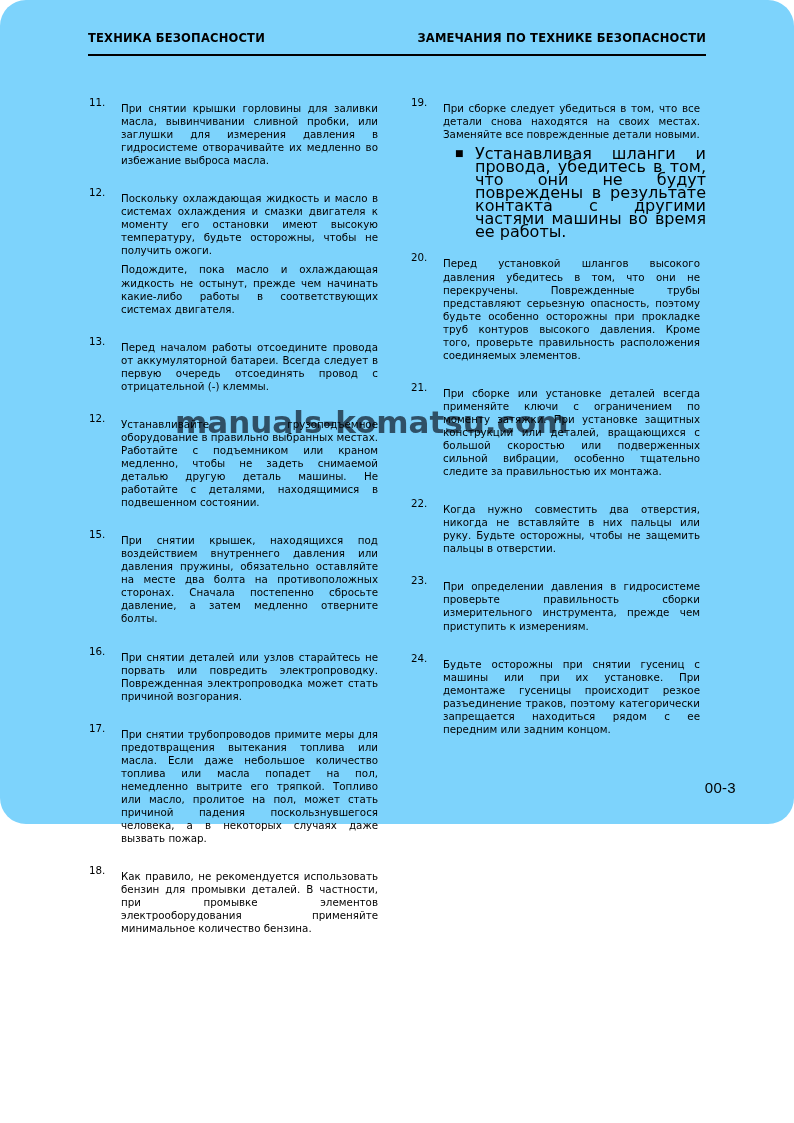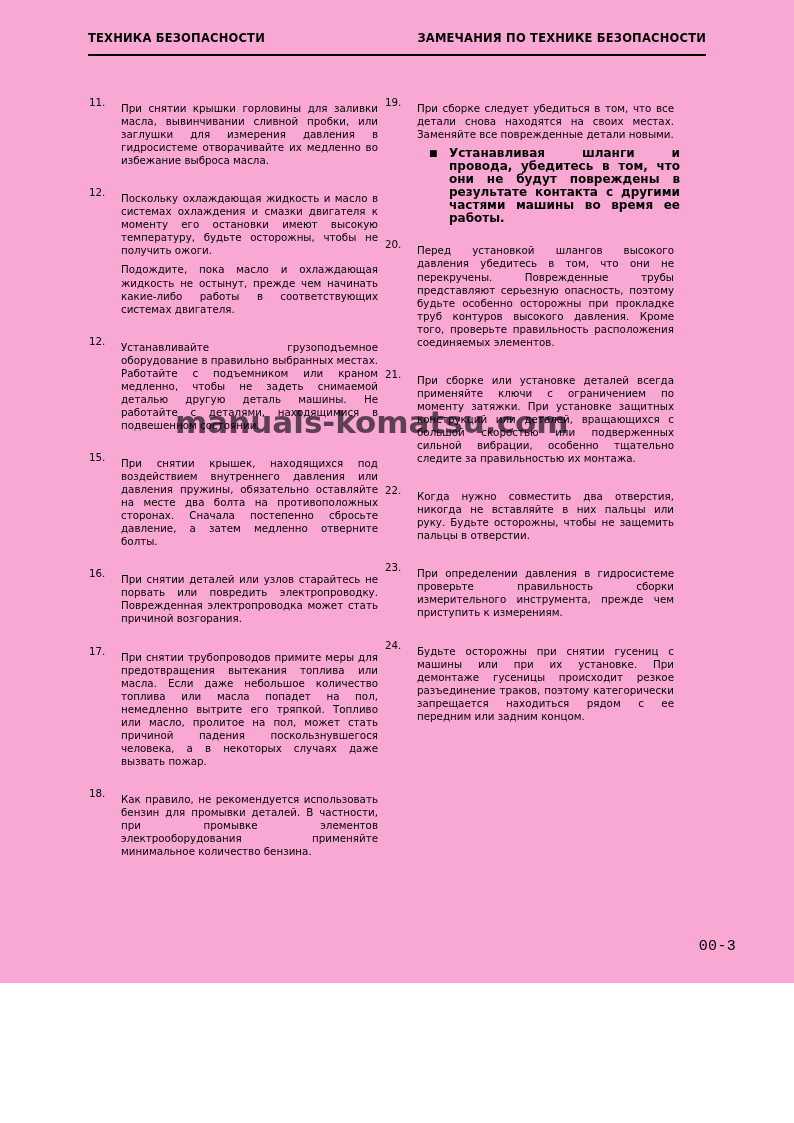--- a/index.html
+++ b/index.html
@@ -12,22 +12,23 @@
     height: 1123px;
     position: relative;
     font-family: "DejaVu Sans", sans-serif;
     color: #000000;
     overflow: hidden;
   }
   .page {
     position: absolute;
     inset: 0;
     width: 794px;
-    height: 983px;
-    background: #f9a8d4;
+    height: 824px;
+    background: #7dd3fc;
+    border-radius: 26px;
   }
 
   
   .header {
     position: absolute;
     left: 88px;
     top: 31px;
     width: 618px;
     display: flex;
     justify-content: space-between;
@@ -49,20 +50,21 @@
     background: #000;
   }
 
   
   .columns {
     position: absolute;
     left: 88px;
     top: 96px;
     width: 618px;
     display: flex;
+    gap: 26px;
   }
   .column {
     width: 296px;
   }
 
   .item {
     display: flex;
     align-items: flex-start;
     margin-bottom: 13px;
   }
@@ -98,24 +100,23 @@
     margin-top: 0px;
     padding-left: 18px;
   }
   .sub-bullet {
     flex: 0 0 20px;
     font-size: 9px;
     line-height: 13.05px;
   }
   .sub-text {
     flex: 1 1 auto;
-    font-size: 12px;
+    font-size: 16px;
     line-height: 13.05px;
     text-align: justify;
-    font-weight: bold;
   }
 
   
   .watermark {
     position: absolute;
     left: 175px;
     top: 404px;
     font-family: "DejaVu Sans", sans-serif;
     font-size: 31px;
     font-weight: bold;
@@ -126,21 +127,21 @@
     mix-blend-mode: multiply;
     pointer-events: none;
   }
 
   
   .page-number {
     position: absolute;
     right: 58px;
     bottom: 28px;
     font-size: 15px;
-    font-family: Liberation Mono, monospace;
+    font-family: Liberation Sans, sans-serif;
     letter-spacing: 0.3px;
   }
 </style>
 </head>
 <body>
 
 <div class="page">
 
   <div class="header">
     <div class="header-left">ТЕХНИКА БЕЗОПАСНОСТИ</div>
@@ -157,20 +158,26 @@
           </div>
         </div>
         <div class="item">
           <div class="item-num">12.</div>
           <div class="item-body">
             <p class="para">Поскольку охлаждающая жидкость и масло в системах охлаждения и смазки двигателя к моменту его остановки имеют высокую температуру, будьте осторожны, чтобы не получить ожоги.</p>
             <p class="para">Подождите, пока масло и охлаждающая жидкость не остынут, прежде чем начинать какие-либо работы в соответствующих системах двигателя.</p>
           </div>
         </div>
         <div class="item">
+          <div class="item-num">13.</div>
+          <div class="item-body">
+            <p class="para">Перед началом работы отсоедините провода от аккумуляторной батареи. Всегда следует в первую очередь отсоединять провод с отрицательной (-) клеммы.</p>
+          </div>
+        </div>
+        <div class="item">
           <div class="item-num">12.</div>
           <div class="item-body">
             <p class="para">Устанавливайте грузоподъемное оборудование в правильно выбранных местах. Работайте с подъемником или краном медленно, чтобы не задеть снимаемой деталью другую деталь машины. Не работайте с деталями, находящимися в подвешенном состоянии.</p>
           </div>
         </div>
         <div class="item">
           <div class="item-num">15.</div>
           <div class="item-body">
             <p class="para">При снятии крышек, находящихся под воздействием внутреннего давления или давления пружины, обязательно оставляйте на месте два болта на противоположных сторонах. Сначала постепенно сбросьте давление, а затем медленно отверните болты.</p>
           </div>

